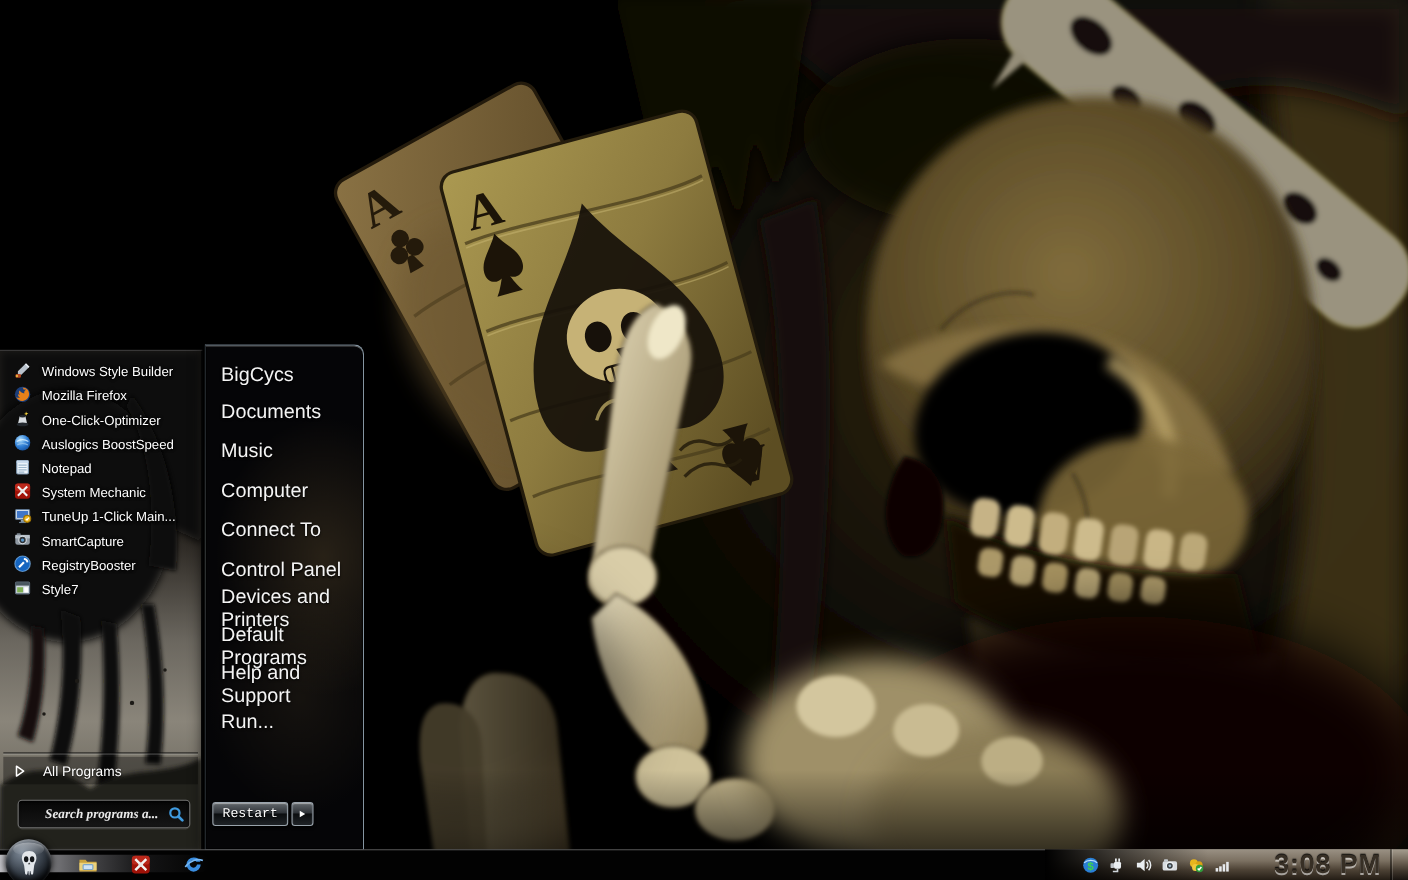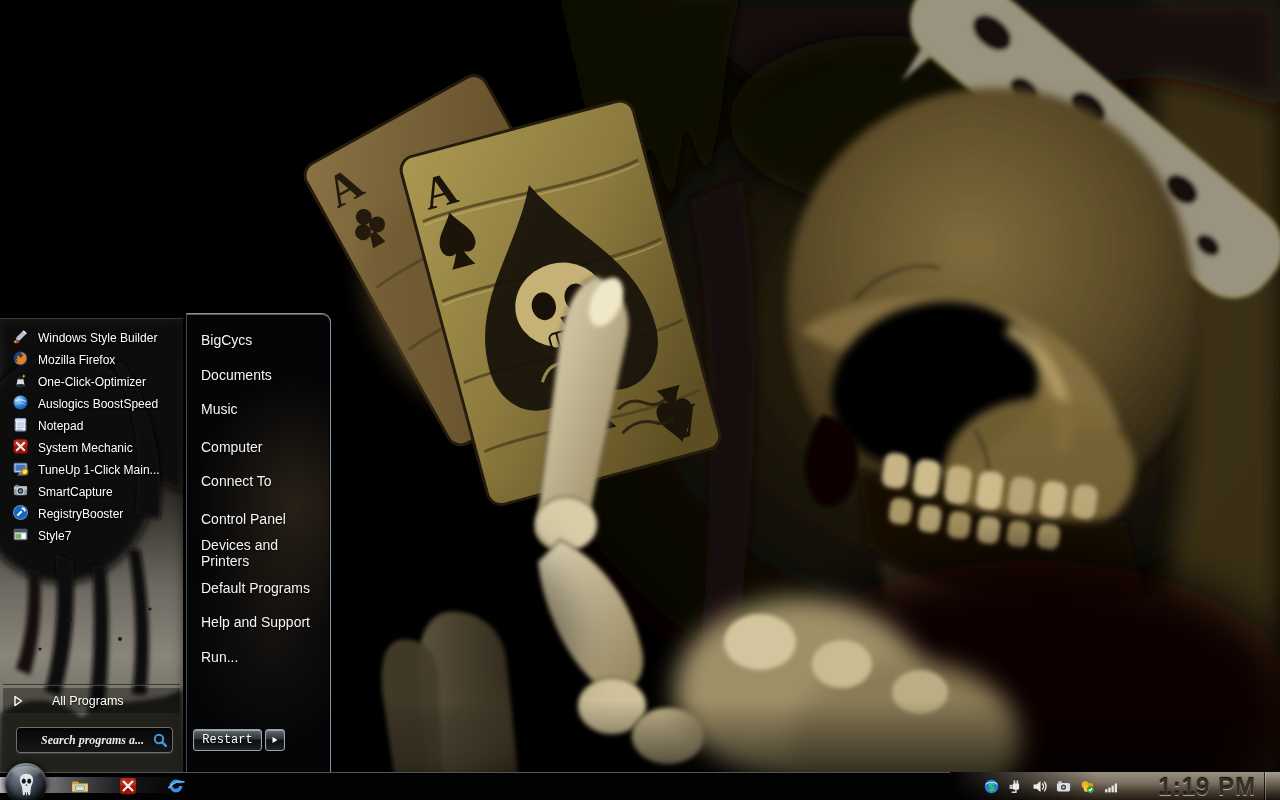--- a/index.html
+++ b/index.html
@@ -14,21 +14,21 @@
     box-shadow:0 0 12px rgba(0,0,0,.9);background:#121110;}
   .sm-left-art{position:absolute;inset:0;}
   .sm-items{position:absolute;top:4px;left:8px;right:4px;}
   .sm-item{height:22px;display:flex;align-items:flex-end;gap:9px;padding-left:4px;cursor:default;}
   .mi-icon{width:17px;height:17px;flex:0 0 17px;display:inline-flex;}
   .mi-icon svg{width:17px;height:17px;}
   .mi-label{color:#fff;font-size:12px;text-shadow:0 1px 2px #000,0 0 3px #000;white-space:nowrap;}
   .sm-divider{position:absolute;top:365px;left:3px;right:3px;height:2px;
     background:linear-gradient(rgba(0,0,0,.8),rgba(255,255,255,.28));}
   .sm-allprograms{position:absolute;top:369px;left:3px;right:3px;height:25px;display:flex;
-    align-items:center;gap:28px;padding-left:9px;background:rgba(0,0,0,.35);}
+    align-items:center;gap:15px;padding-left:9px;background:rgba(0,0,0,.35);}
   .ap-icon{width:12px;height:12px;display:inline-flex;}
   .ap-label{color:#fff;font-size:12.5px;text-shadow:0 1px 2px #000;}
   .sm-search{position:absolute;top:408px;left:16px;width:157px;height:26px;}
   .sm-search input{width:100%;height:100%;box-sizing:border-box;border:1px solid #6f6f6f;
     border-radius:4px;background:linear-gradient(#060606,#161616);color:#fff;
     font-family:"Liberation Serif",serif;font-style:italic;font-weight:bold;font-size:12px;
     padding:0 24px 0 24px;outline:none;box-shadow:inset 0 1px 2px #000,0 1px 0 rgba(255,255,255,.12);}
   .sm-search input::placeholder{color:#e9e9e9;opacity:1;}
   .search-glass{position:absolute;right:5px;top:5px;width:16px;height:16px;}
 
@@ -36,21 +36,21 @@
     border:1px solid rgba(165,185,200,.8);border-left-color:rgba(120,135,148,.55);
     border-radius:0 9px 0 0;box-sizing:border-box;
     background:
       radial-gradient(140px 180px at 75% 42%, rgba(96,78,48,.38), rgba(0,0,0,0) 70%),
       radial-gradient(120px 150px at 60% 70%, rgba(70,58,38,.25), rgba(0,0,0,0) 70%),
       rgba(6,6,8,.87);
     box-shadow:inset 0 1px 0 rgba(255,255,255,.35),inset 0 0 0 1px rgba(0,0,0,.65),
       0 0 14px rgba(0,0,0,.85);}
   .sm-ritems{position:absolute;top:9px;left:0;right:0;}
   .sm-ritem{height:34.5px;display:flex;align-items:center;padding-left:14px;color:#f4f4f4;
-    font-size:14px;text-shadow:0 1px 2px #000;cursor:default;}
+    font-size:18px;text-shadow:0 1px 2px #000;cursor:default;}
   .sm-ritem.gap{margin-top:3px;}
   .sm-shutdown{position:absolute;left:6px;bottom:21px;display:flex;gap:3px;align-items:center;}
   .btn-glass{height:22px;border:1px solid #99a3ac;border-radius:3px;color:#fff;font-size:12px;
     font-family:Liberation Mono, monospace;text-shadow:0 1px 1px #000;cursor:default;
     background:linear-gradient(#63686d,#2f3338 45%,#0b0d0f 50%,#1f2327);
     box-shadow:inset 0 1px 1px rgba(255,255,255,.45),0 1px 2px rgba(0,0,0,.8);}
   .btn-restart{width:69px;}
   .btn-restart-arrow{width:20px;display:flex;align-items:center;justify-content:center;padding:0;}
   .btn-restart-arrow svg{width:8px;height:8px;}
 
@@ -540,16 +540,16 @@
           <svg viewBox="0 0 16 16">
             <g fill="#e6e9ec">
               <rect x="2" y="10.5" width="2.2" height="3"></rect>
               <rect x="5" y="9" width="2.2" height="4.5"></rect>
               <rect x="8" y="7.2" width="2.2" height="6.3"></rect>
               <rect x="11" y="5.2" width="2.2" height="8.3"></rect>
             </g>
           </svg>
         </span>
 </div>
-    <div class="tb-clock">1:19 PM</div>
+    <div class="tb-clock">3:08 PM</div>
     <div class="tb-showdesktop"></div>
   </div>
 </div>
 
 </body></html>

